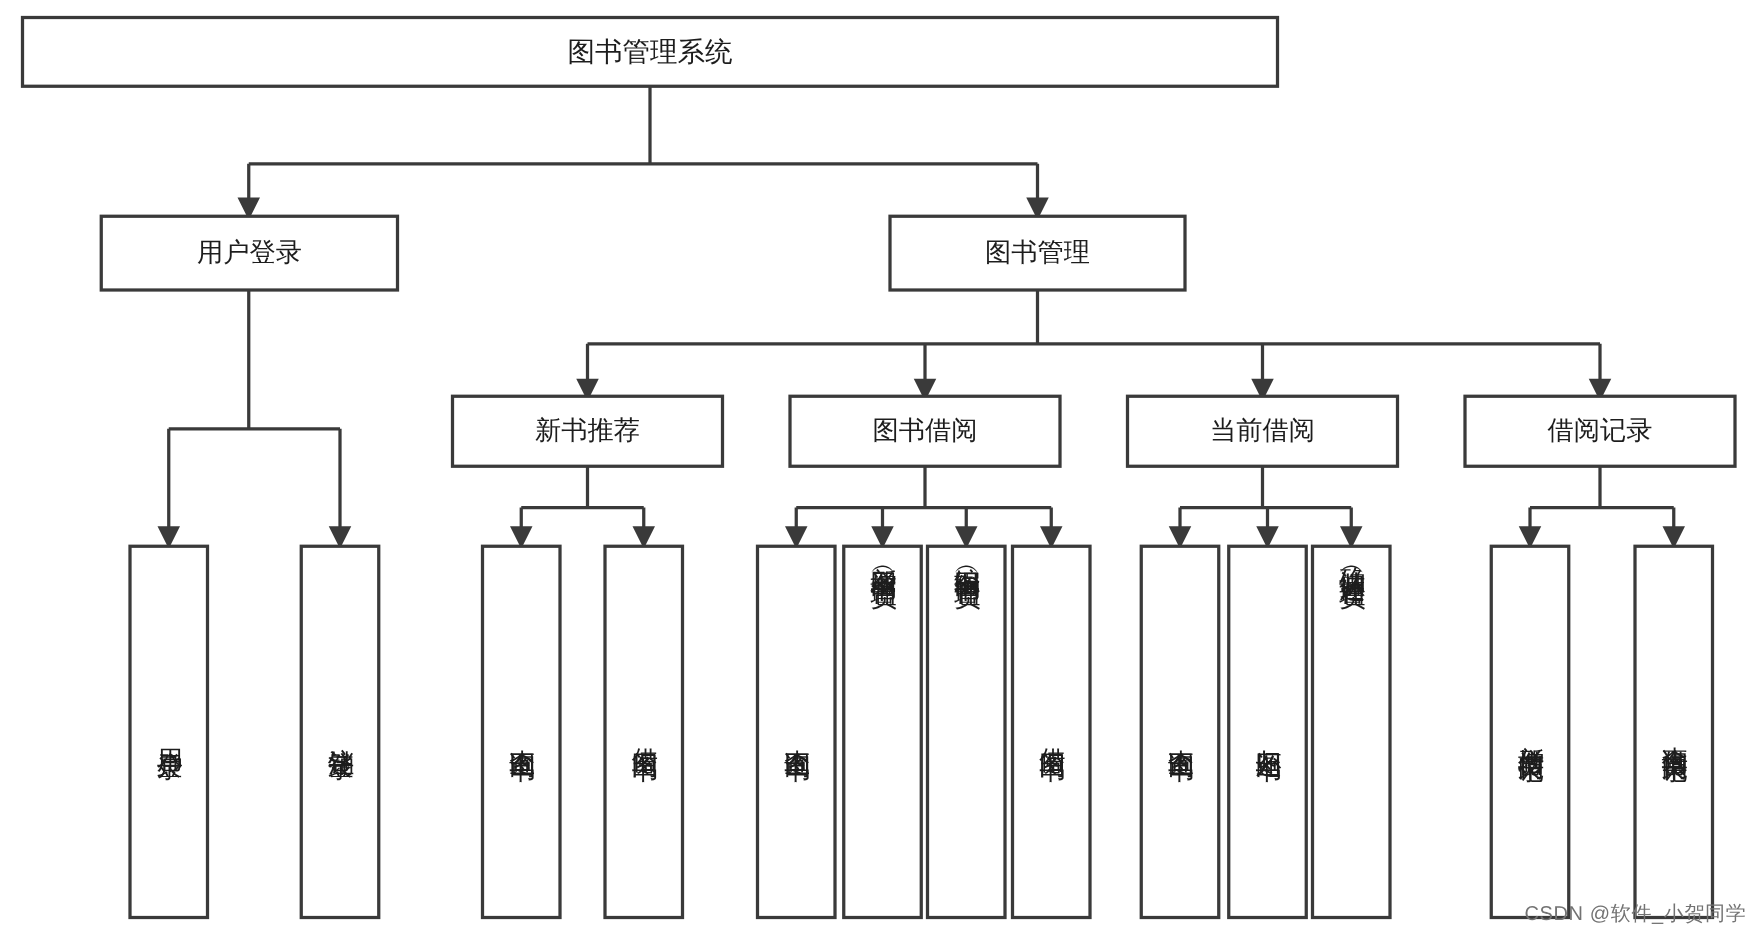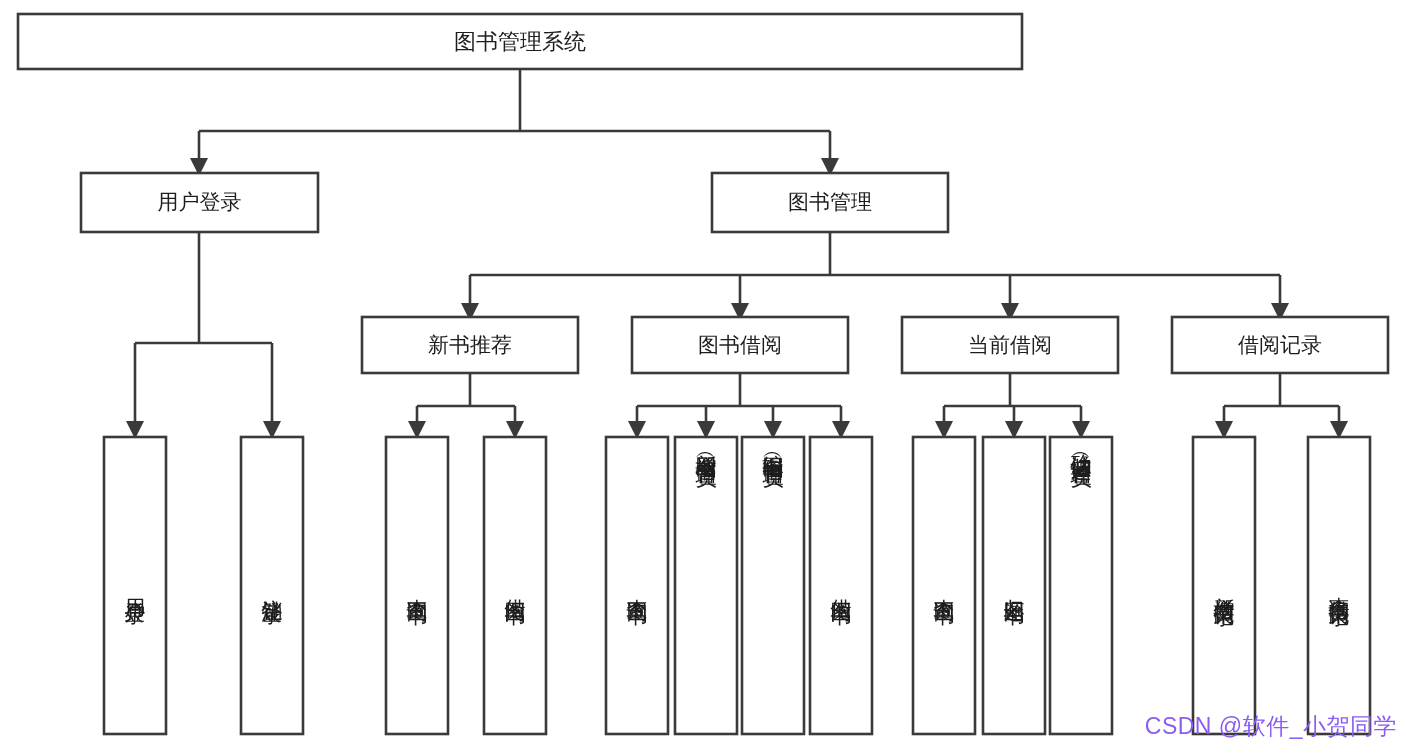--- a/index.html
+++ b/index.html
@@ -72,22 +72,22 @@
     letter-spacing: 2px;
     color: #1d1d1d;
     white-space: nowrap;
     text-align: center;
   }
   #watermark {
     position: absolute;
     right: 8px;
     bottom: 5px;
     font-family: "Liberation Sans", sans-serif;
-    font-size: 23px;
-    color: #8b5cf6;
+    font-size: 16px;
+    color: #737373;
     letter-spacing: 0.5px;
     white-space: nowrap;
   }
 </style>
 </head>
 <body>
 
 <div id="diagram-root">
 
   <svg class="diagram" viewBox="0 0 1405 747">

